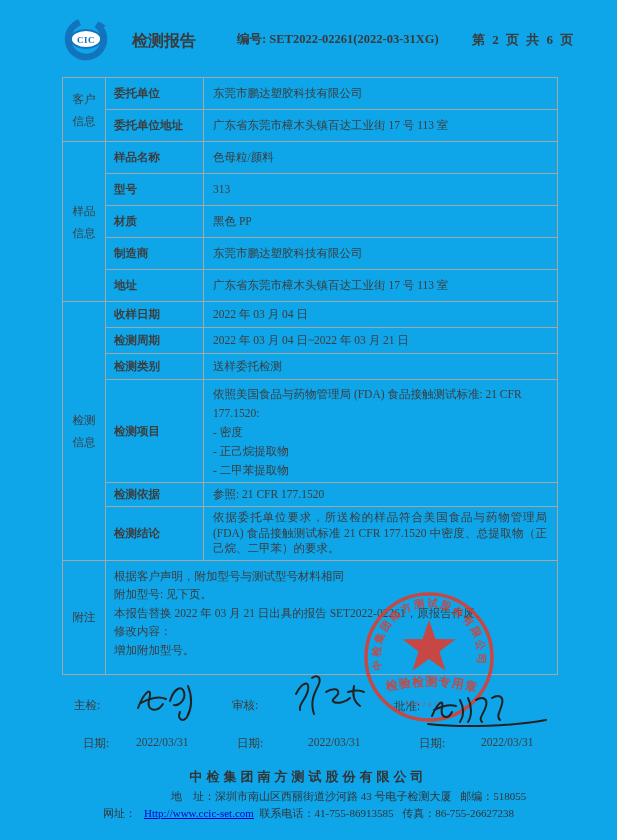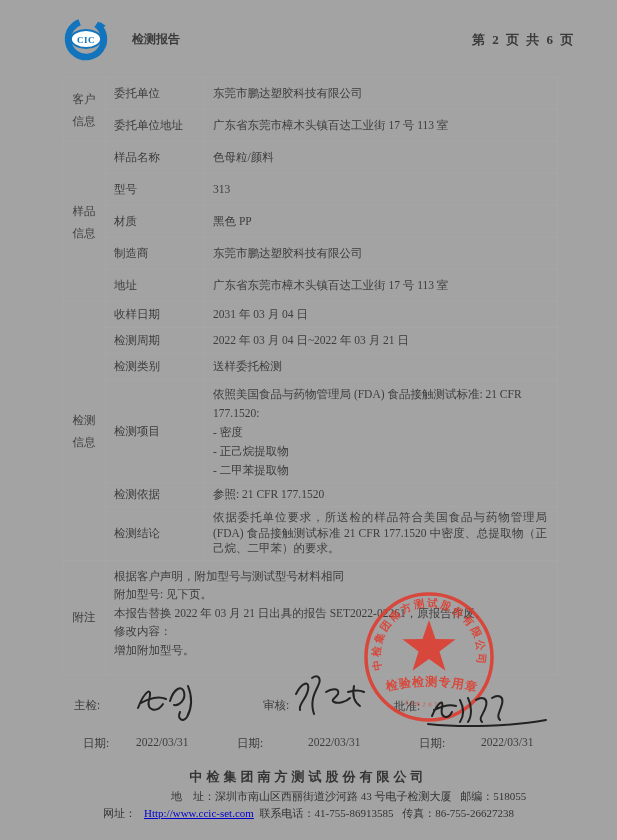--- a/index.html
+++ b/index.html
@@ -1,30 +1,30 @@
 <!DOCTYPE html>
 <html><head>
 <meta charset="utf-8">
 <style>
   html,body{margin:0;padding:0;background:#fff;}
-  .page{position:relative;width:617px;height:840px;background:#a3a3a3;overflow:hidden;
+  .page{position:relative;width:617px;height:840px;background:#0ea5e9;overflow:hidden;
         font-family:"Liberation Serif","DejaVu Serif",serif;color:#3d3d3d;}
   .abs{position:absolute;}
 
   
-  .hdr-title{left:132px;top:31px;font-size:12px;font-weight:bold;color:#3a3a3a;}
+  .hdr-title{left:132px;top:31px;font-size:16px;font-weight:bold;color:#3a3a3a;}
   .hdr-no{left:237px;top:31px;font-size:12.5px;font-weight:bold;color:#3a3a3a;}
   .hdr-page{left:472px;top:31px;font-size:13px;font-weight:bold;color:#3a3a3a;letter-spacing:2px;}
 
   
   table.rep{border-collapse:collapse;table-layout:fixed;width:495px;}
   table.rep td{border:1px solid #a6a6a6;font-size:11.5px;color:#3d3d3d;vertical-align:middle;
                overflow:hidden;}
   td.sec{text-align:center;white-space:pre-line;line-height:22px;font-size:12px;}
-  td.lab{padding:0 2px 0 8px;}
+  td.lab{padding:0 2px 0 8px;font-weight:bold;}
   td.val{padding:2px 10px 2px 9px;white-space:pre-line;line-height:19px;}
   td.top{vertical-align:top;padding-top:5px;}
   td.concl{line-height:15.5px;padding-top:3px;padding-bottom:3px;text-align:justify;}
   td.note{padding:6px 12px 15px 8px;line-height:18.5px;vertical-align:top;white-space:pre-line;}
   tr.h32{height:32px;} tr.h26{height:26px;} tr.h96{height:96px;} tr.h22{height:22px;}
   tr.h50{height:50px;} tr.h92{height:92px;}
 
   
   .siglabel{font-size:11.5px;color:#3d3d3d;}
   .sigdate{font-size:11.5px;color:#3d3d3d;}
@@ -49,20 +49,24 @@
   <svg class="abs" style="left:62px;top:15px;" width="48" height="48" viewBox="0 0 48 48">
     <g transform="rotate(-55 24 24)">
       <circle cx="24" cy="24" r="18" fill="none" stroke="#1274bc" stroke-width="6.5" stroke-dasharray="95 18"></circle>
     </g>
     <path d="M38,7 L44,11 L36,14 Z" fill="#1274bc"></path>
     <ellipse cx="24" cy="24" rx="15" ry="9" fill="#ffffff" stroke="#1274bc" stroke-width="1.8"></ellipse>
     <text x="24" y="27.5" font-size="9" font-weight="bold" fill="#1274bc" text-anchor="middle" letter-spacing="0.5" font-family="Liberation Serif, serif">CIC</text>
   </svg>
 
   <div class="abs hdr-title">检测报告</div>
+  <div class="abs hdr-no">
+    <span>编号:</span>
+    <span>SET2022-02261(2022-03-31XG)</span>
+  </div>
   <div class="abs hdr-page">第 2 页 共 6 页</div>
 
   <table class="rep abs" style="left:62px;top:77px;">
     <colgroup>
         <col style="width:43px">
         <col style="width:98px">
         <col style="width:354px">
       </colgroup>
 
     <tbody>
@@ -97,21 +101,21 @@
     </tr>
     <tr class="h32">
       <td class="lab">地址</td>
       <td class="val">广东省东莞市樟木头镇百达工业街 17 号 113 室</td>
     </tr>
 
     <tr class="h26">
       <td class="sec" rowspan="6">检测
 信息</td>
       <td class="lab">收样日期</td>
-      <td class="val">2031 年 03 月 04 日</td>
+      <td class="val">2022 年 03 月 04 日</td>
     </tr>
     <tr class="h26">
       <td class="lab">检测周期</td>
       <td class="val">2022 年 03 月 04 日~2022 年 03 月 21 日</td>
     </tr>
     <tr class="h26">
       <td class="lab">检测类别</td>
       <td class="val">送样委托检测</td>
     </tr>
     <tr class="h96">
@@ -159,21 +163,21 @@
     <text font-size="6" fill="#e03b2d" letter-spacing="3" font-family="Liberation Serif, serif">
       <textPath href="#arcSerial" startOffset="8%">2082070</textPath>
     </text>
   </svg>
 
   <div class="abs siglabel" style="left:74px;top:698px;">主检:</div>
   <svg class="abs sig-svg" style="left:133px;top:676px;z-index:4;" width="74" height="48" viewBox="0 0 74 48">
     <path d="M5,32 C12,14 20,10 16,24 C13,35 24,37 30,28 M8,27 C16,22 26,20 33,23 M37,25 C41,12 49,9 51,16 C53,24 46,30 41,29 M55,10 C59,20 60,30 54,41 C50,47 44,43 47,36"></path>
   </svg>
 
-  <div class="abs siglabel" style="left:232px;top:698px;margin-left:31px;">审核:</div>
+  <div class="abs siglabel" style="left:232px;top:698px;">审核:</div>
   <svg class="abs sig-svg" style="left:288px;top:672px;z-index:4;" width="80" height="46" viewBox="0 0 80 46">
     <path d="M8,22 C14,10 22,8 20,18 C18,28 10,32 12,38 M24,6 C30,2 34,6 30,14 C26,22 22,30 26,42 M38,20 C44,16 52,16 50,22 C48,26 42,28 46,30 C50,32 58,30 62,26 M66,14 C64,24 66,30 72,34 M60,20 C66,18 72,18 76,20"></path>
   </svg>
 
   <div class="abs siglabel" style="left:394px;top:699px;z-index:1;">批准:</div>
   <svg class="abs sig-svg" style="left:424px;top:690px;z-index:4;" width="128" height="40" viewBox="0 0 128 40">
     <path d="M8,26 C14,12 20,8 18,18 C16,28 24,30 28,22 M10,20 C18,16 26,14 32,16 M36,10 C40,18 40,26 36,32 M44,8 C48,16 48,26 44,32 M52,10 C58,6 64,8 62,16 C60,24 54,28 58,32 M68,8 C74,4 80,6 78,14 C76,22 72,26 76,30 M4,34 C40,38 90,36 122,30"></path>
   </svg>
 
   <div class="abs sigdate" style="left:83px;top:736px;">日期:</div>

